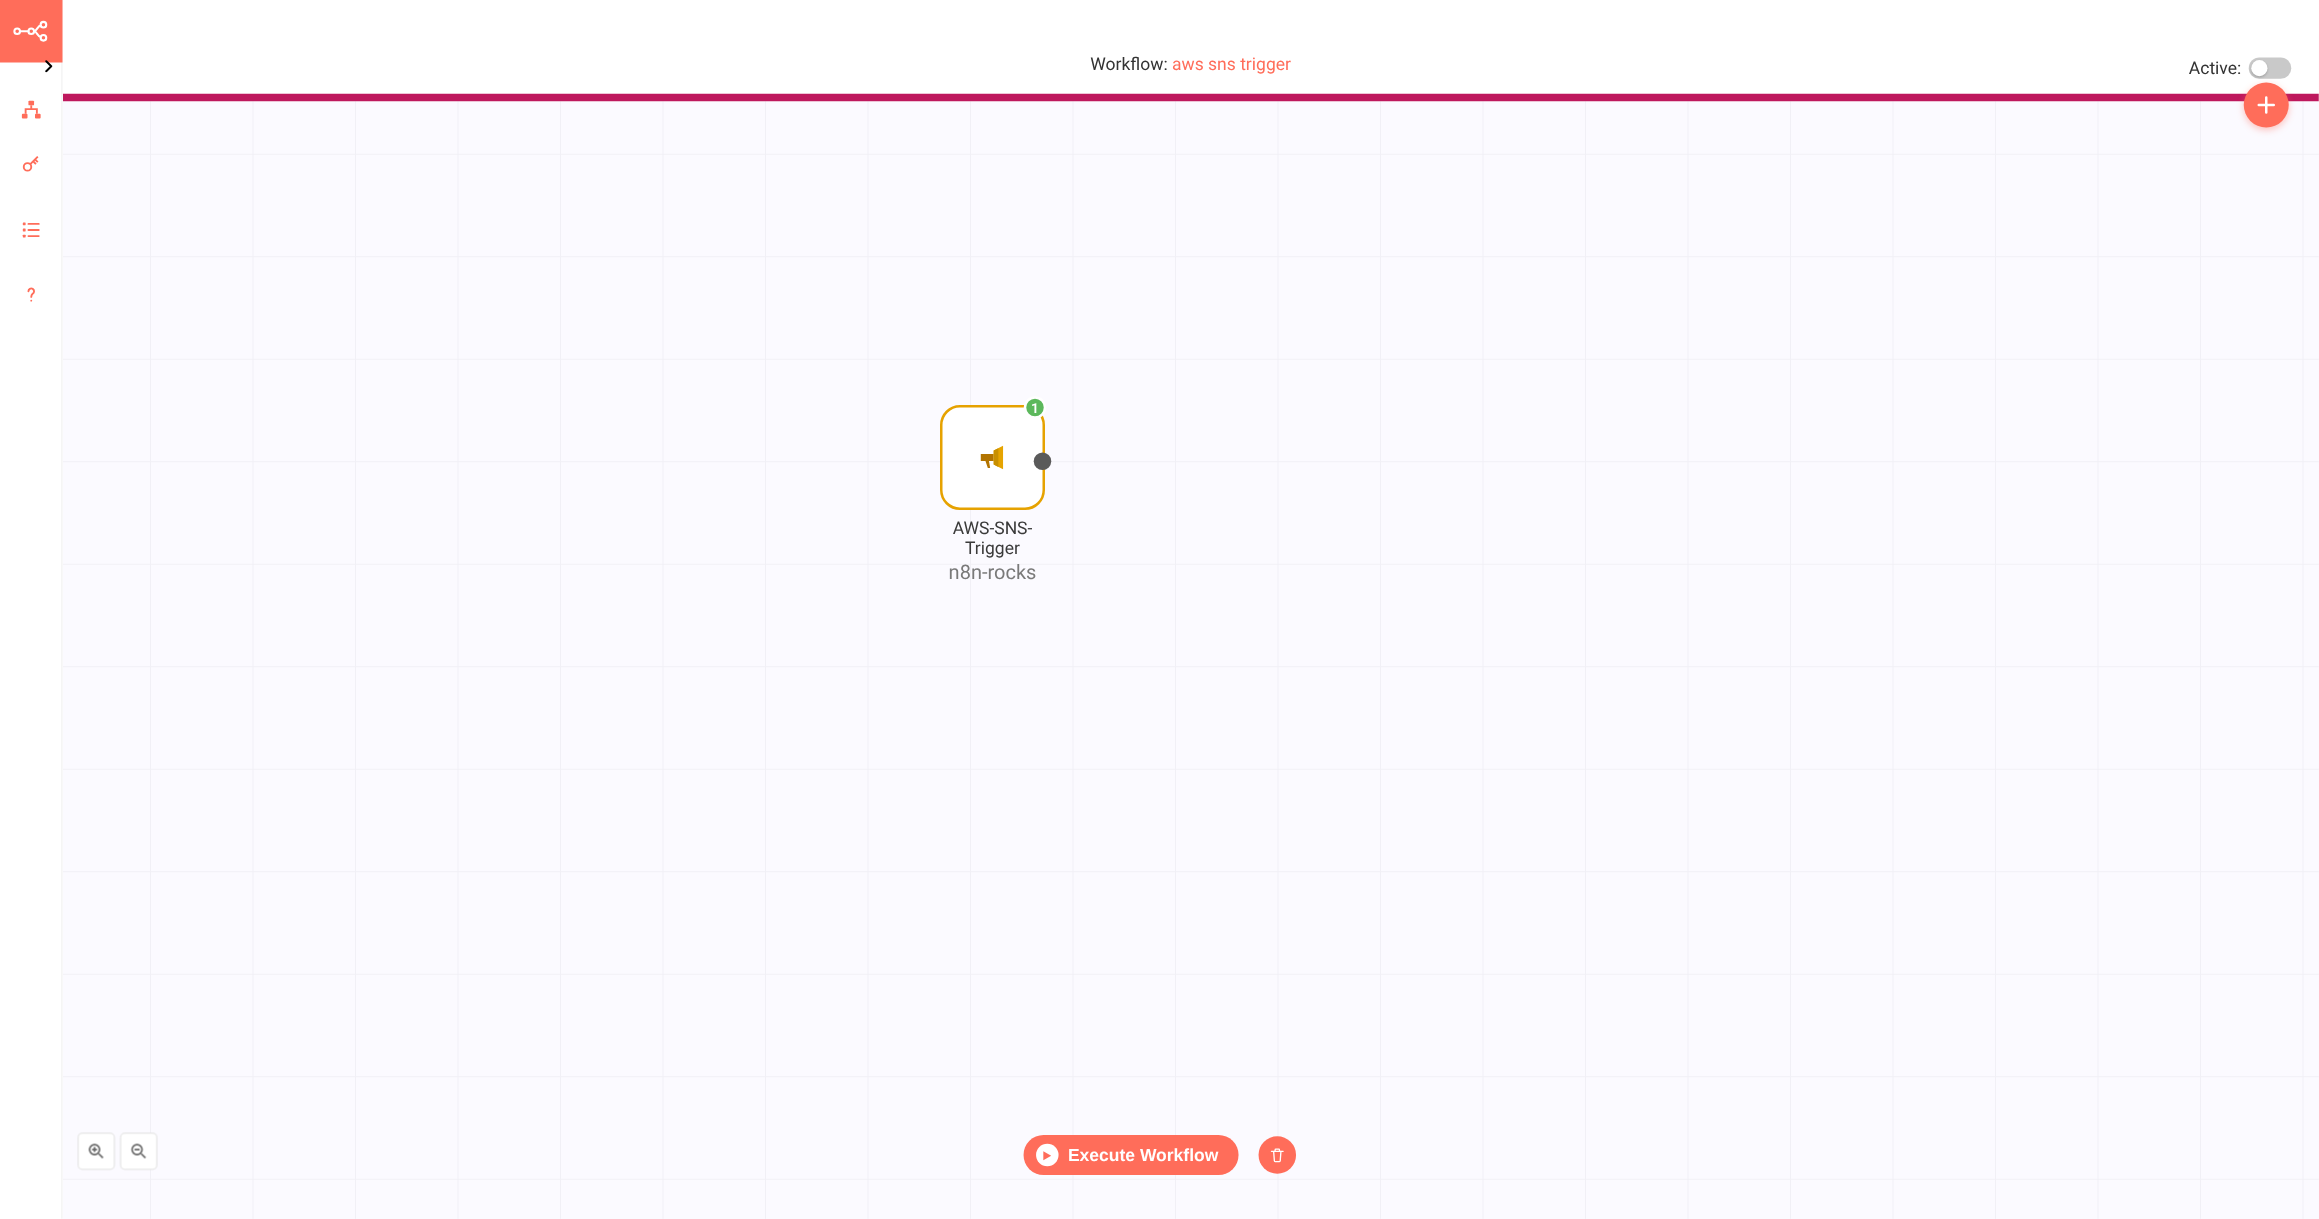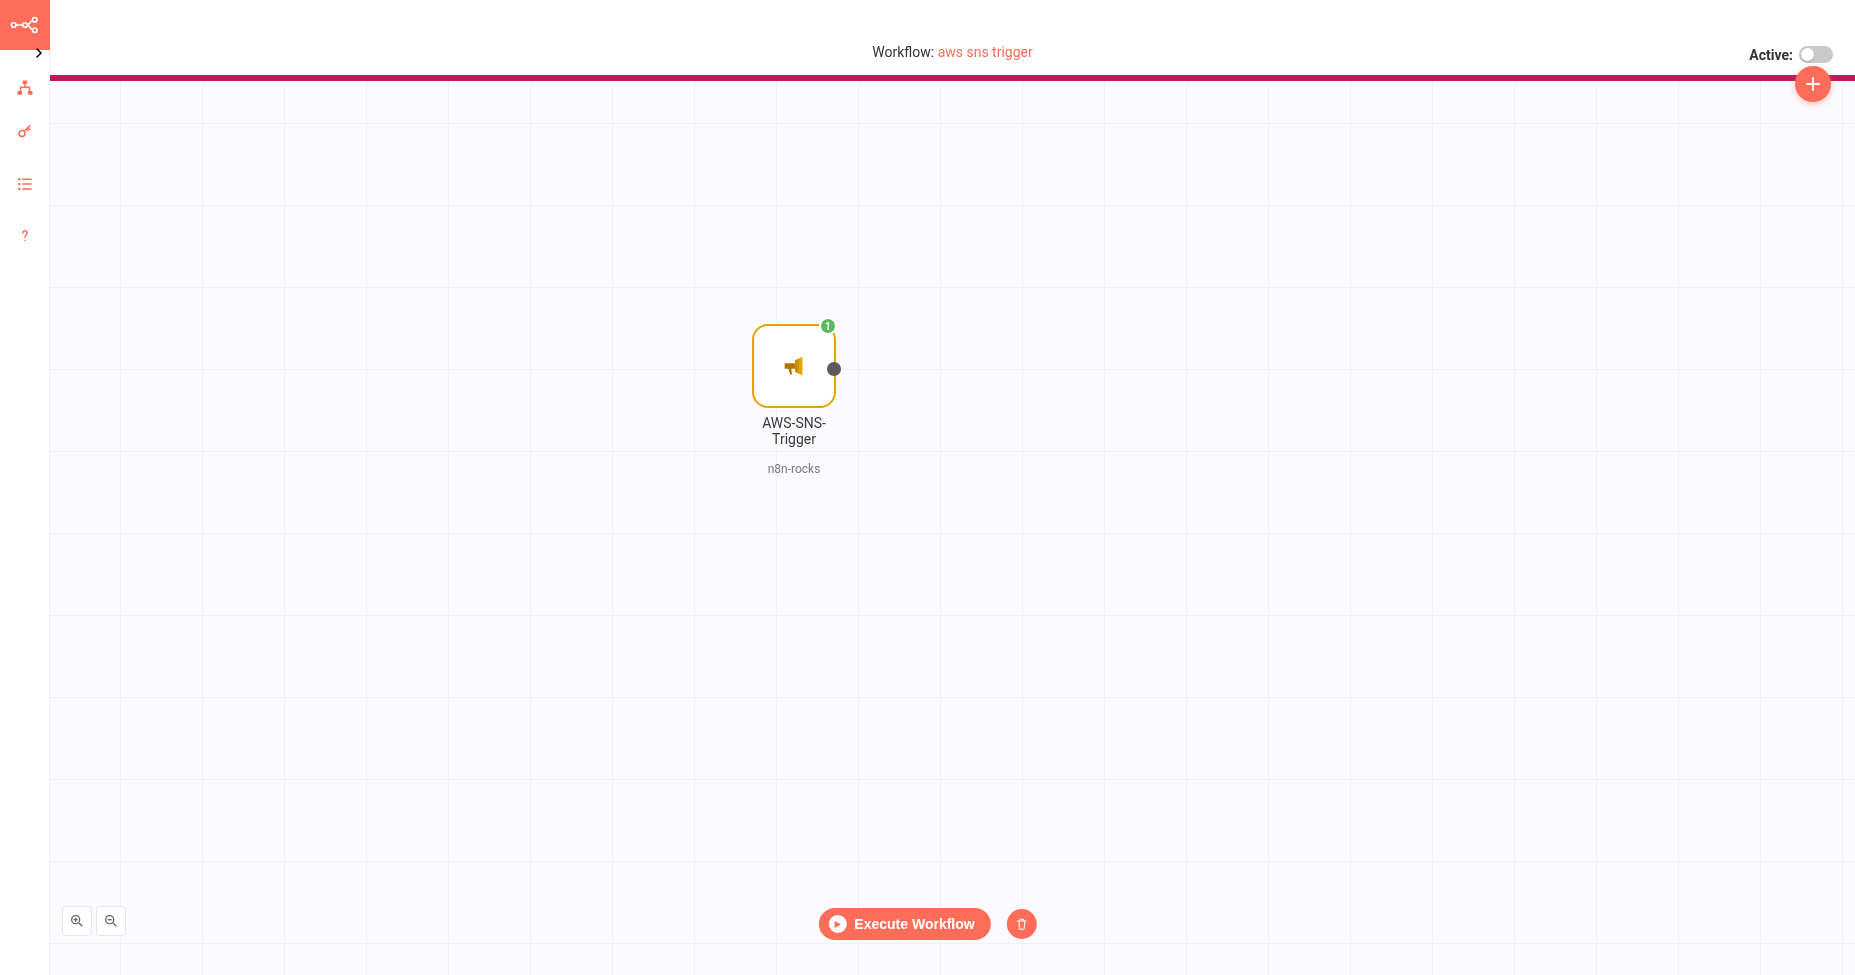--- a/index.html
+++ b/index.html
@@ -40,21 +40,21 @@
   .side-gap{height:8px;}
 
   
   .topbar{
     position:fixed;left:50px;right:0;top:0;height:53px;background:#fff;border-bottom:6px solid #be185d;
     display:flex;align-items:center;justify-content:center;z-index:40;margin-top:28px;
   }
   .workflow-title{font-size:14px;color:#333;}
   .workflow-title .wfname{color:var(--accent);}
   .active-wrap{
-    position:absolute;right:22px;top:0;height:53px;display:flex;align-items:center;font-size:14px;color:#333;font-weight:bold;
+    position:absolute;right:22px;top:0;height:53px;display:flex;align-items:center;font-size:14px;color:#333;
   }
   .toggle{
     width:34px;height:17px;border-radius:10px;background:#c9c9c9;position:relative;margin-left:6px;cursor:pointer;
   }
   .toggle .knob{
     width:13px;height:13px;border-radius:50%;background:#fff;position:absolute;top:2px;left:2px;
     box-shadow:0 1px 2px rgba(0,0,0,.2);
   }
 
   
@@ -78,21 +78,21 @@
   }
   .node-badge{
     position:absolute;top:-9px;right:-3px;width:18px;height:18px;border-radius:50%;
     background:var(--green);color:#fff;font-size:11px;font-weight:600;display:flex;align-items:center;justify-content:center;
     border:2px solid #fff;
   }
   .node-output{
     position:absolute;right:-7px;top:36px;width:14px;height:14px;border-radius:50%;background:var(--gray-dot);
   }
   .node-label{margin-top:7px;font-size:14px;color:#3a3a3a;}
-  .node-sublabel{font-size:12px;color:var(--muted);margin-top:15px;}
+  .node-sublabel{font-size:16px;color:var(--muted);margin-top:1px;}
   .sns-icon{width:30px;height:30px;}
 
   
   .fab{
     position:fixed;right:24px;top:66px;width:36px;height:36px;border-radius:50%;background:var(--accent);
     display:flex;align-items:center;justify-content:center;cursor:pointer;z-index:45;
     box-shadow:0 2px 6px rgba(255,109,90,.4);
   }
   .fab svg{stroke:#fff;stroke-width:2;}
 

